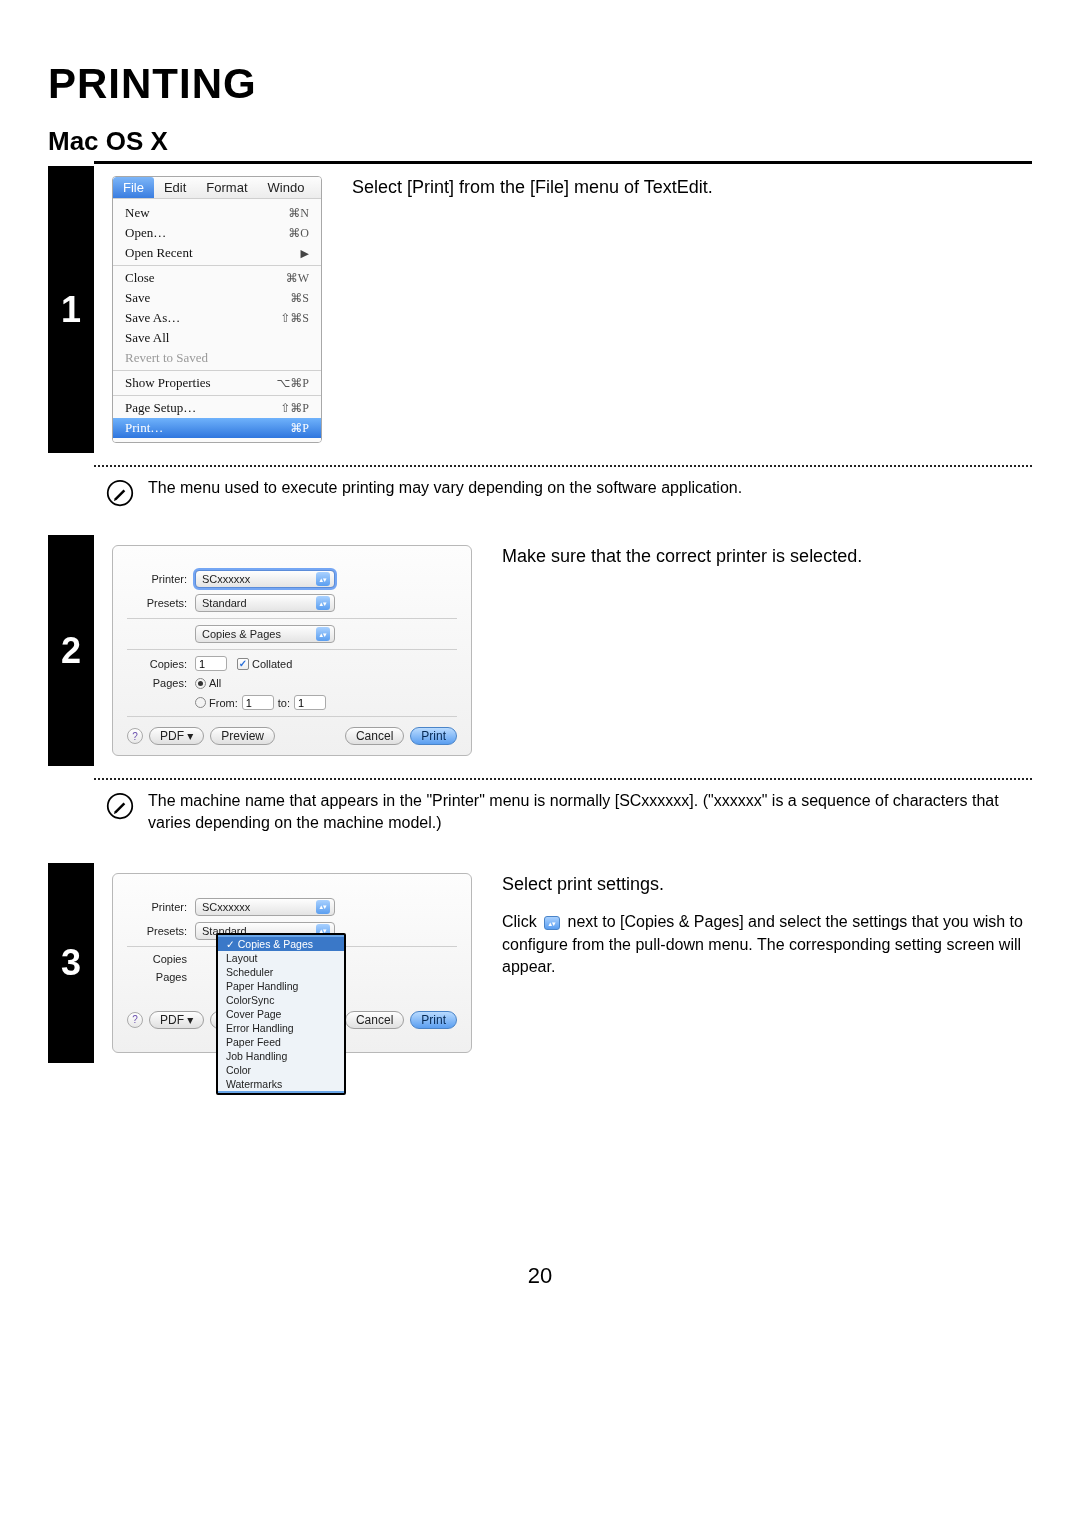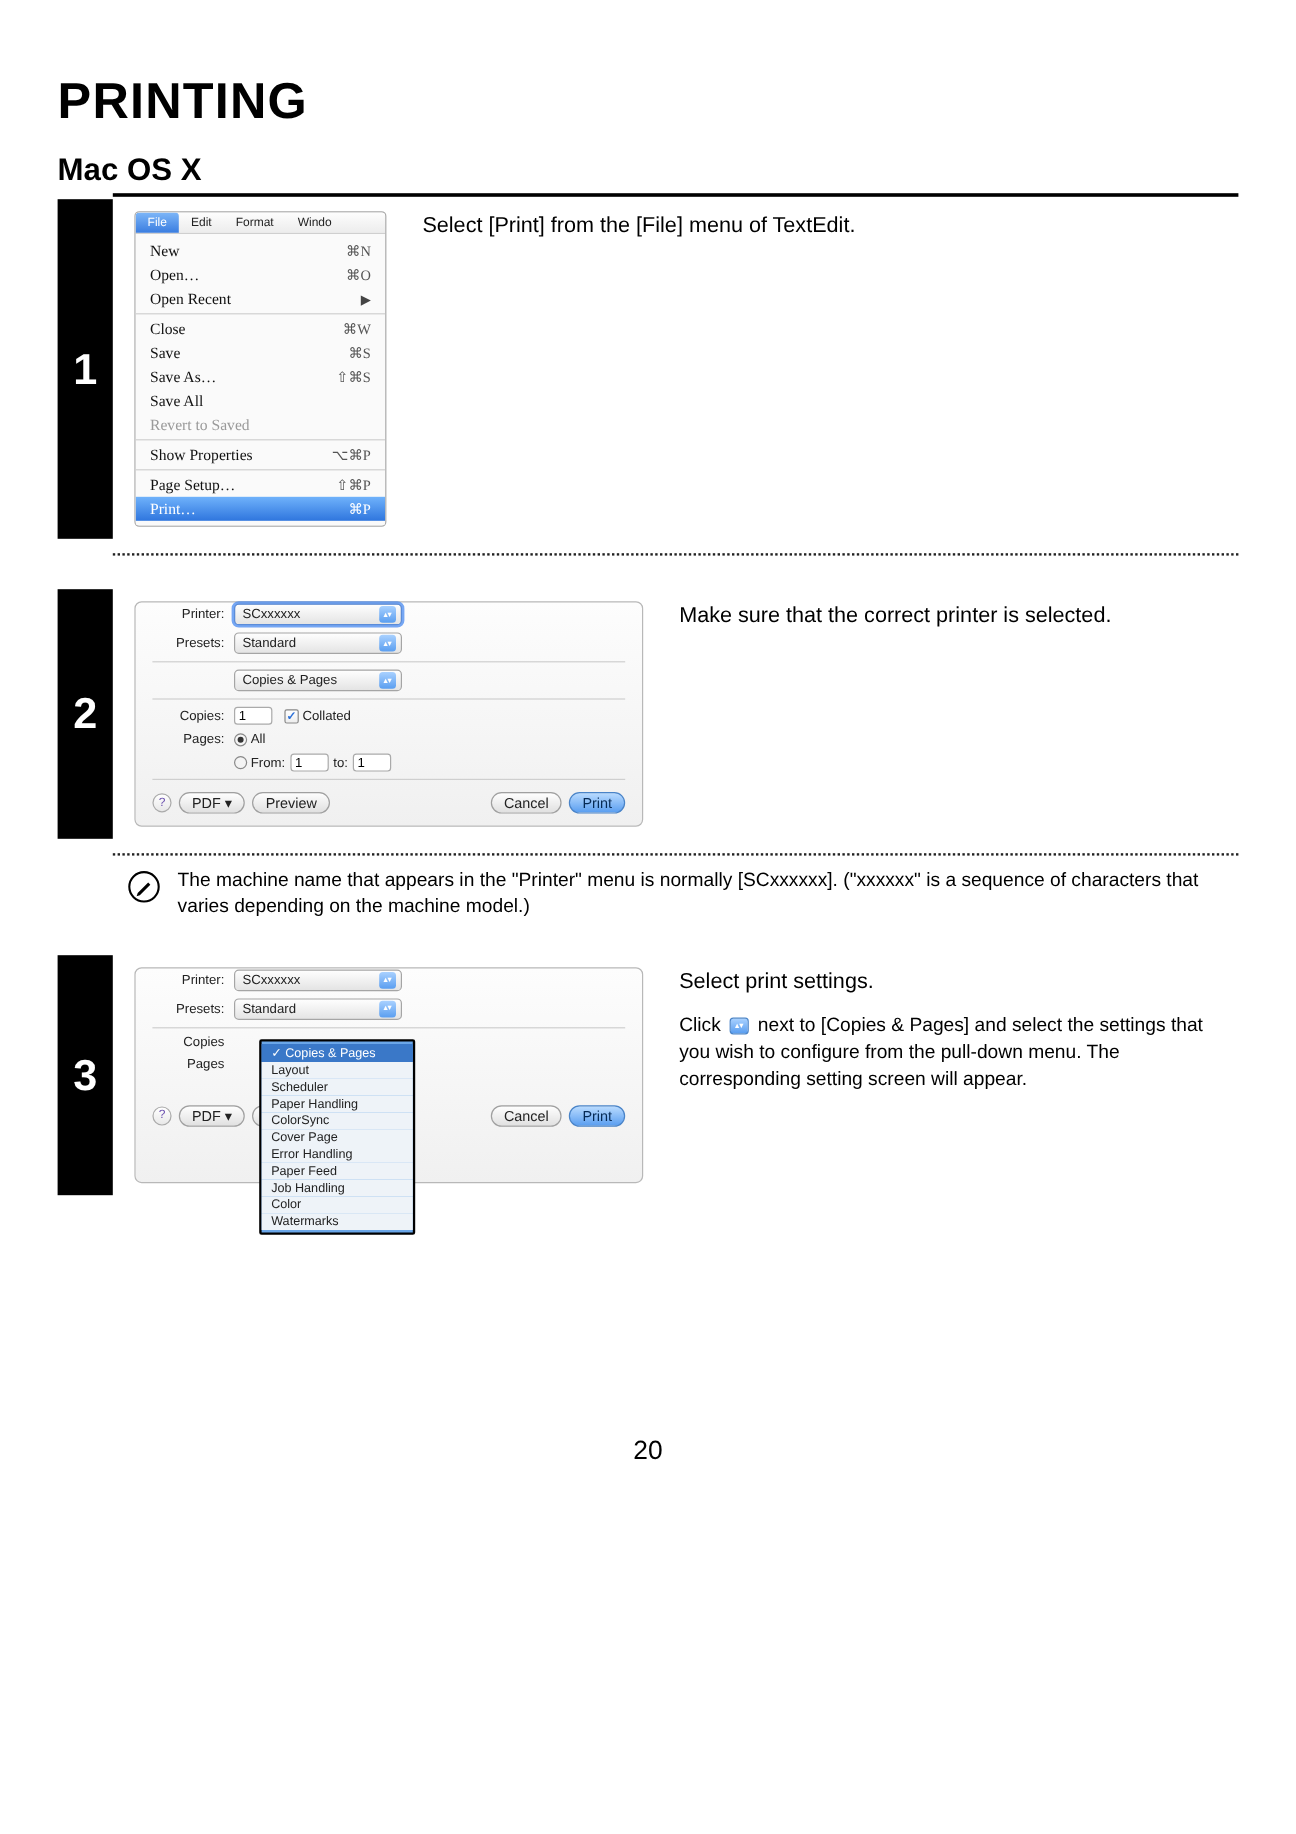--- a/index.html
+++ b/index.html
@@ -102,21 +102,21 @@
     border: 1px solid #a8a8a8;
     border-radius: 4px;
     background: #fff;
     font-family: "Lucida Grande", Arial, sans-serif;
     overflow: hidden;
   }
   .filemenu .menubar {
     display: flex;
     background: linear-gradient(#fdfdfd,#ececec);
     border-bottom: 1px solid #cfcfcf;
-    font-size: 10px;
+    font-size: 13px;
   }
   .filemenu .menubar span {
     padding: 3px 10px;
     color: #222;
   }
   .filemenu .menubar span.active {
     background: linear-gradient(#7db6f8,#3a7de0);
     color: #fff;
     border-radius: 3px 3px 0 0;
   }
@@ -145,26 +145,26 @@
   .filemenu li .sc { color: #555; font-size: 12px; }
   .filemenu li.highlight {
     background: linear-gradient(#6fb2fb,#2f76de);
     color: #fff;
   }
   .filemenu li.highlight .sc { color: #fff; }
   .submenu-arrow { color: #444; font-size: 11px; }
 
   
   .printdlg {
-    width: 424px;
+    width: 360px;
     border: 1px solid #b8b8b8;
     border-radius: 6px;
     background: linear-gradient(#fdfdfd,#f0f0f0);
     font-family: "Lucida Grande", Arial, sans-serif;
-    padding: 1px 14px 10px 14px;
+    padding: 24px 14px 10px 14px;
     font-size: 11px;
     color: #222;
   }
   .dlg-row {
     display: flex;
     align-items: center;
     margin-bottom: 6px;
   }
   .dlg-row .lbl {
     width: 68px;
@@ -347,20 +347,27 @@
           </div>
         </div>
         <div class="step-text">
           <p class="step-heading">Select [Print] from the [File] menu of TextEdit.</p>
         </div>
       </div>
     </div>
   </div>
 
   <hr class="dotted-sep">
+  <div class="note-row">
+    <svg class="note-icon" viewBox="0 0 32 32">
+      <circle cx="16" cy="16" r="14" fill="none" stroke="#000" stroke-width="2"></circle>
+      <path d="M10 22 L20 12 L22 14 L12 24 L9 25 Z" fill="#000"></path>
+    </svg>
+    <div>The menu used to execute printing may vary depending on the software application.</div>
+  </div>
 
   <div class="step" style="margin-top:28px">
     <div class="step-num">2</div>
     <div class="step-body">
       <div class="step-row">
         <div class="step-img">
           <div class="printdlg">
             <div class="dlg-row">
               <span class="lbl">Printer:</span>
               <span class="mac-select hl">

